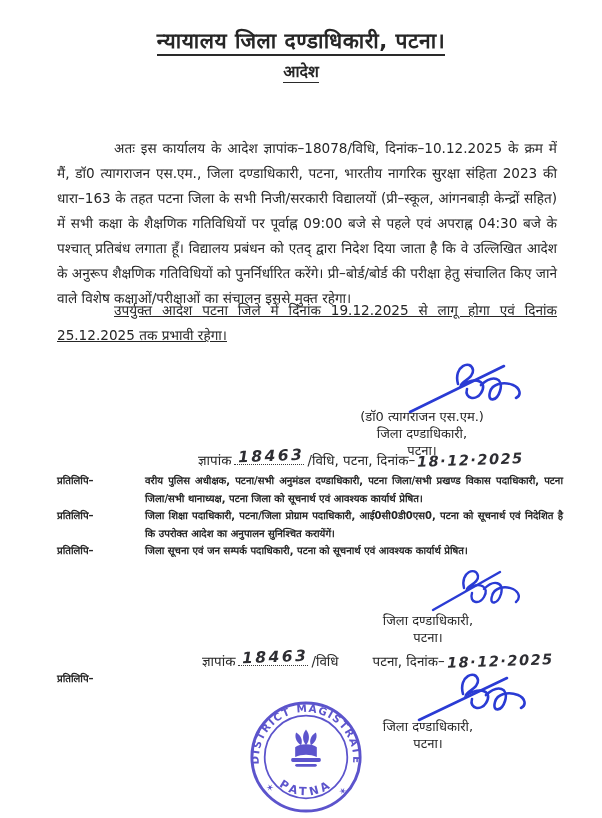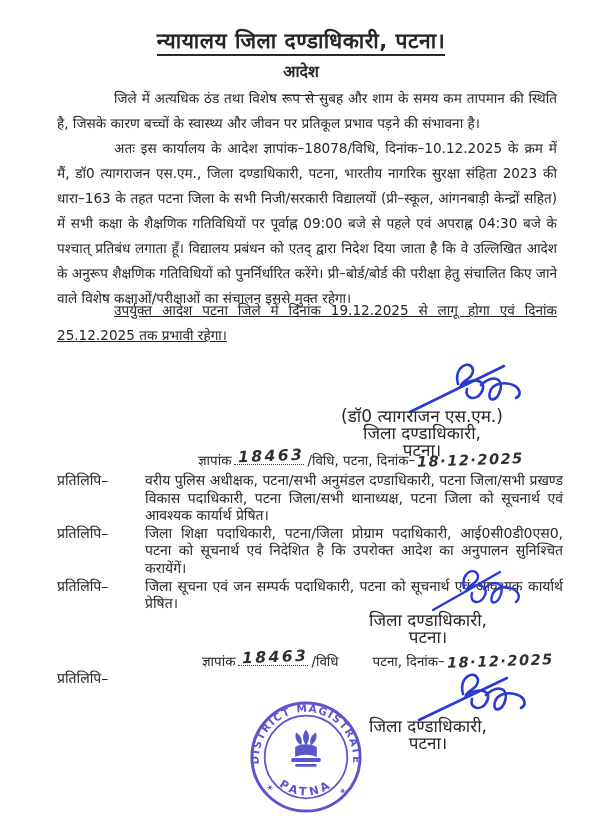--- a/index.html
+++ b/index.html
@@ -12,60 +12,59 @@
   .abs{position:absolute;}
   .title{
     top:26px;left:0;width:602px;text-align:center;
     font-size:21px;font-weight:bold;letter-spacing:.5px;
   }
   .title span{border-bottom:2px solid #2a2a2a;padding-bottom:1px;}
   .subtitle{
     top:60px;left:0;width:602px;text-align:center;
     font-size:16px;font-weight:bold;
   }
-  .subtitle span{border-bottom:1.8px solid #2a2a2a;padding-bottom:14px;}
+  .subtitle span{border-bottom:1.8px solid #2a2a2a;padding-bottom:1px;}
   .para{
     left:57px;width:500px;font-size:13.6px;line-height:25px;
     text-align:justify;text-indent:57px;font-weight:500;
   }
-  .sigblock{width:200px;text-align:center;font-size:17px;line-height:17px;font-weight:500;}
+  .sigblock{width:200px;text-align:center;font-size:13px;line-height:17px;font-weight:500;}
   .memo{font-size:13.4px;font-weight:500;white-space:nowrap;}
   .dotted{
     display:inline-block;position:relative;width:70px;height:15px;
     border-bottom:1.6px dotted #3a3a3a;margin:0 3px;vertical-align:baseline;
   }
   .hand{
     font-size:15.5px;font-weight:600;letter-spacing:2.5px;color:#2e2e33;
     font-style:italic;
   }
   .dotted .hand{position:absolute;left:4px;bottom:-1px;transform:rotate(-2deg);}
   .hand.date{display:inline-block;transform:rotate(-2deg);margin-left:2px;font-size:14.5px;letter-spacing:1.5px;}
   .gap{display:inline-block;width:34px;}
   .copies{left:57px;width:506px;}
   .copyrow{
     display:grid;grid-template-columns:88px 1fr;
-    font-size:14px;line-height:17.6px;font-weight:400;text-align:justify;
+    font-size:10px;line-height:17.6px;font-weight:700;text-align:justify;
   }
   .copyrow .lbl{text-align:left;}
   .sig-svg{pointer-events:none;}
   .stamp-wrap{opacity:.92;}
 </style>
 </head>
 <body>
 
 <div class="page">
 
   <div class="abs title">
     <span>न्यायालय जिला दण्डाधिकारी, पटना।</span>
   </div>
   <div class="abs subtitle">
     <span>आदेश</span>
   </div>
 
-  <div class="abs para" style="top:86px;">जिले में अत्यधिक ठंड तथा विशेष रूप से सुबह और शाम के समय कम तापमान की स्थिति है, जिसके कारण बच्चों के स्वास्थ्य और जीवन पर प्रतिकूल प्रभाव पड़ने की संभावना है।</div>
   <div class="abs para" style="top:136px;">अतः इस कार्यालय के आदेश ज्ञापांक–18078/विधि, दिनांक–10.12.2025 के क्रम में मैं, डॉ0 त्यागराजन एस.एम., जिला दण्डाधिकारी, पटना, भारतीय नागरिक सुरक्षा संहिता 2023 की धारा–163 के तहत पटना जिला के सभी निजी/सरकारी विद्यालयों (प्री–स्कूल, आंगनबाड़ी केन्द्रों सहित) में सभी कक्षा के शैक्षणिक गतिविधियों पर पूर्वाह्न 09:00 बजे से पहले एवं अपराह्न 04:30 बजे के पश्चात् प्रतिबंध लगाता हूँ। विद्यालय प्रबंधन को एतद् द्वारा निदेश दिया जाता है कि वे उल्लिखित आदेश के अनुरूप शैक्षणिक गतिविधियों को पुनर्निर्धारित करेंगे। प्री–बोर्ड/बोर्ड की परीक्षा हेतु संचालित किए जाने वाले विशेष कक्षाओं/परीक्षाओं का संचालन इससे मुक्त रहेगा।</div>
   <div class="abs para" style="top:298px;text-decoration:underline;">उपर्युक्त आदेश पटना जिले में दिनांक 19.12.2025 से लागू होगा एवं दिनांक 25.12.2025 तक प्रभावी रहेगा।</div>
 
   <svg class="abs sig-svg" style="top:356px;left:406px;" width="145" height="60" viewBox="0 0 145 60">
     <g fill="none" stroke-width="2.6" stroke-linecap="round" stroke="#2a3bd4">
       <path d="M4,56 L98,10"></path>
       <path d="M52,28 C47,10 65,3 67,14 C68,22 56,25 55,29 C71,20 82,26 75,37 C70,45 58,43 61,33"></path>
       <path d="M75,29 C87,18 98,22 94,35 C91,45 81,47 84,36 C86,28 97,25 107,29 C114,32 116,39 110,42"></path>
     </g>
   </svg>

